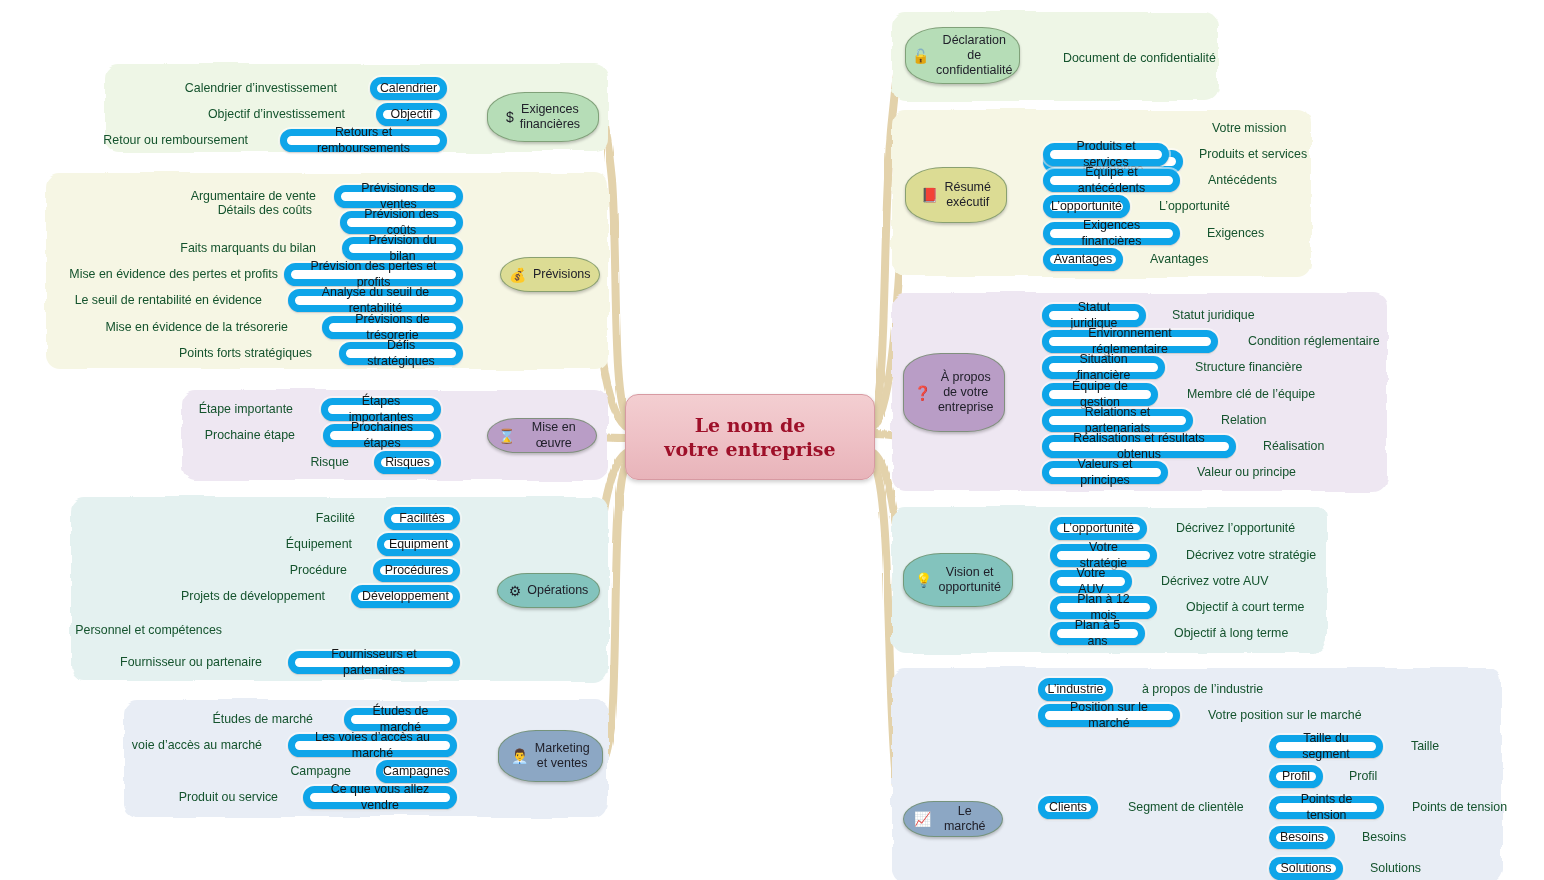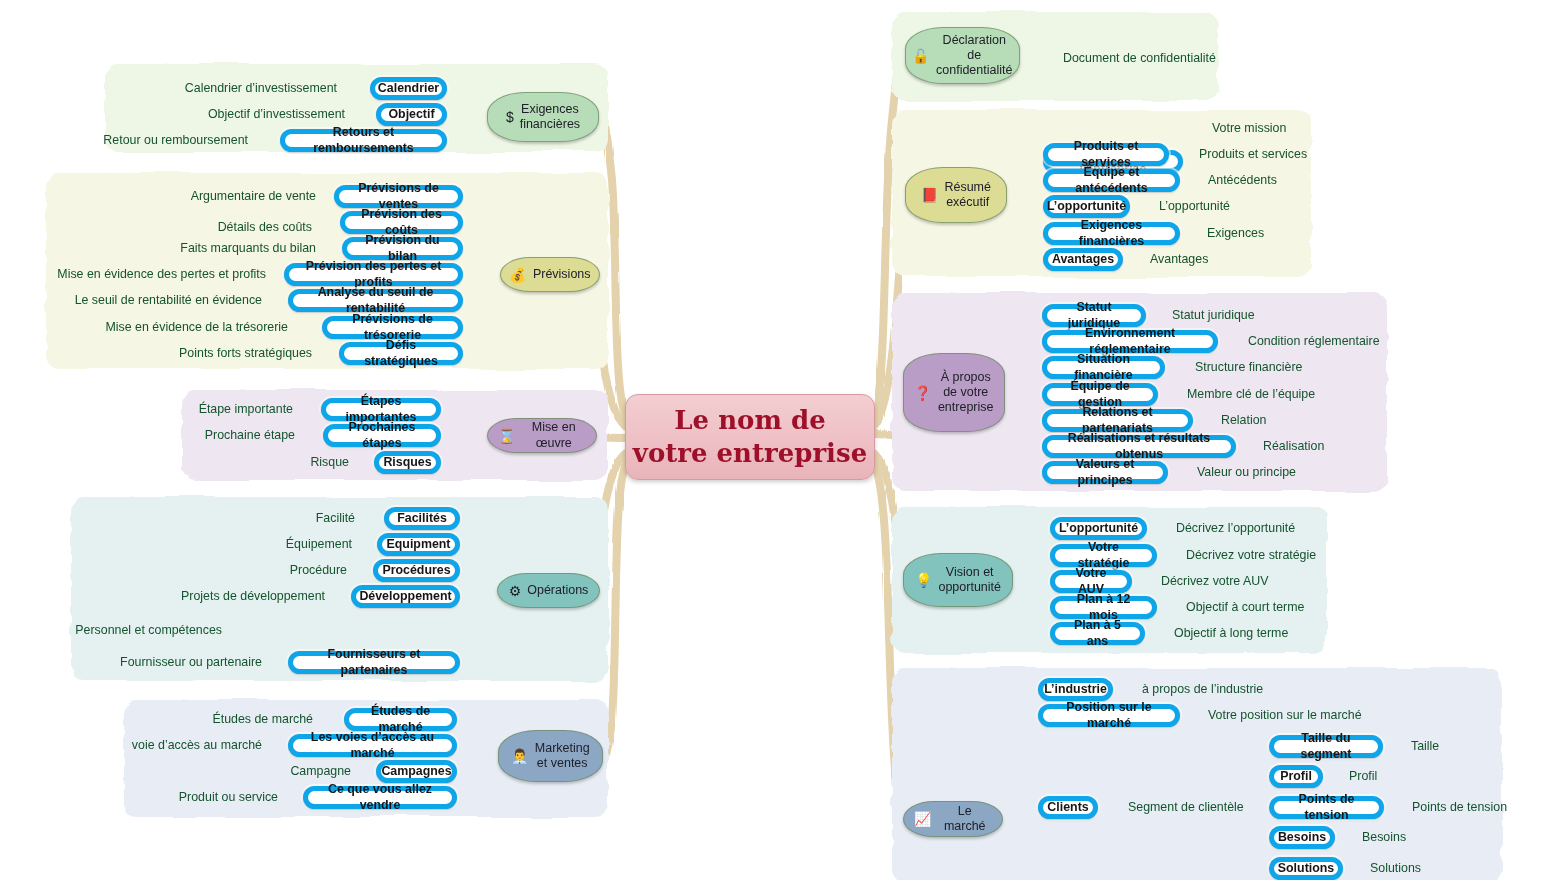--- a/index.html
+++ b/index.html
@@ -35,23 +35,23 @@
     padding:4px 10px;
     gap:6px;
     flex-direction:row;
   }
   .cap .cap-ic{font-size:14px;line-height:1;flex:none;}
   .cap .cap-tx{flex:0 1 auto;}
   
   .pill{
     background:#ffffff;
     border-radius:13px;
-    border:5px solid #0ea5e9;
+    border:7px solid #0ea5e9;
     box-shadow:0 1px 2px rgba(0,0,0,.22), 0 0 0 2px rgba(255,255,255,.55);
-    font-size:12.4px;font-weight:bold;color:#161616;
+    font-size:12.4px;font-weight:normal;color:#161616;
     padding:3px 11px;
     height:23px;
   }
   .pill.two{height:34px;line-height:1.2;}
   
   .leaf{
     position:absolute;
     font-size:12.4px;
     color:#14532d;
     white-space:nowrap;
@@ -61,21 +61,21 @@
   
   #center{
     position:absolute;
     left:625px;top:394px;width:248px;height:84px;
     border-radius:13px;
     background:linear-gradient(180deg,#f3ced1 0%,#eec0c5 55%,#e8b4ba 100%);
     border:1px solid #d79aa2;
     box-shadow:0 2px 4px rgba(0,0,0,.2);
     display:flex;align-items:center;justify-content:center;
     font-family:"DejaVu Serif", serif;
-    font-weight:bold;font-size:26px;color:#9e1029;
+    font-weight:bold;font-size:19px;color:#9e1029;
     line-height:1.28;text-align:center;white-space:pre-line;
   }
 </style>
 </head>
 <body>
 
 <div id="canvas">
 
   <svg class="layer" xmlns="http://www.w3.org/2000/svg">
     <defs>
@@ -248,23 +248,23 @@
     <span class="cap-tx">Prévisions</span>
   </div>
   <div class="node pill" style="left:334px;top:185px;width:129px;"><span>Prévisions de ventes</span></div>
   <div class="node pill" style="left:340px;top:211px;width:123px;"><span>Prévision des coûts</span></div>
   <div class="node pill" style="left:342px;top:237px;width:121px;"><span>Prévision du bilan</span></div>
   <div class="node pill" style="left:284px;top:263px;width:179px;"><span>Prévision des pertes et profits</span></div>
   <div class="node pill" style="left:288px;top:289px;width:175px;"><span>Analyse du seuil de rentabilité</span></div>
   <div class="node pill" style="left:322px;top:316px;width:141px;"><span>Prévisions de trésorerie</span></div>
   <div class="node pill" style="left:339px;top:342px;width:124px;"><span>Défis stratégiques</span></div>
   <div class="leaf r" style="left:110px;top:186px;width:206px;height:20px;">Argumentaire de vente</div>
-  <div class="leaf r" style="left:110px;top:217px;width:202px;height:20px;">Détails des coûts</div>
+  <div class="leaf r" style="left:110px;top:200px;width:202px;height:20px;">Détails des coûts</div>
   <div class="leaf r" style="left:110px;top:238px;width:206px;height:20px;">Faits marquants du bilan</div>
-  <div class="leaf r" style="left:40px;top:264px;width:226px;height:20px;">Mise en évidence des pertes et profits</div>
+  <div class="leaf r" style="left:52px;top:264px;width:226px;height:20px;">Mise en évidence des pertes et profits</div>
   <div class="leaf r" style="left:40px;top:290px;width:222px;height:20px;">Le seuil de rentabilité en évidence</div>
   <div class="leaf r" style="left:70px;top:317px;width:218px;height:20px;">Mise en évidence de la trésorerie</div>
   <div class="leaf r" style="left:110px;top:343px;width:202px;height:20px;">Points forts stratégiques</div>
 
   <div class="node cap" style="left:487px;top:418px;width:110px;height:35px;background:#b99dc6;">
     <span class="cap-ic">⌛</span>
     <span class="cap-tx">Mise en œuvre</span>
   </div>
   <div class="node pill" style="left:321px;top:398px;width:120px;align-items:center;"><span>Étapes importantes</span></div>
   <div class="node pill" style="left:323px;top:424px;width:118px;"><span>Prochaines étapes</span></div>

